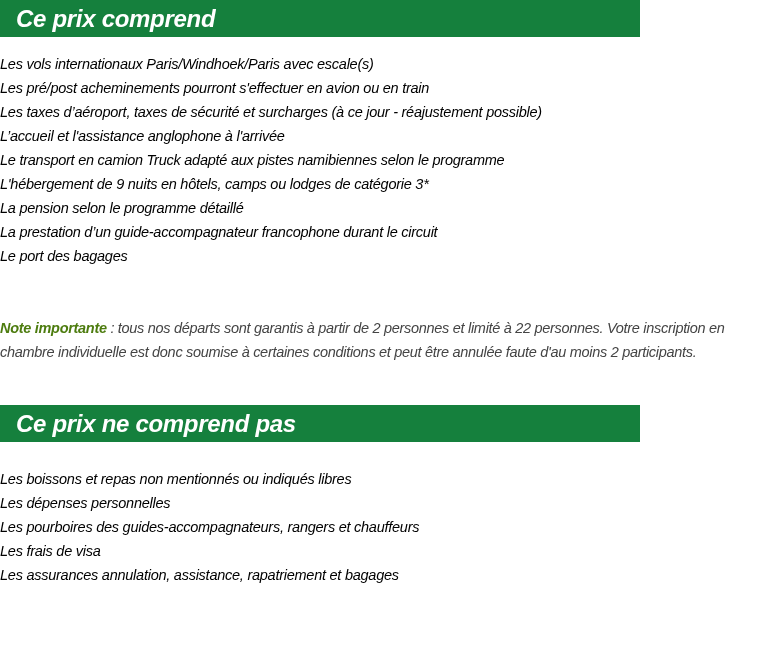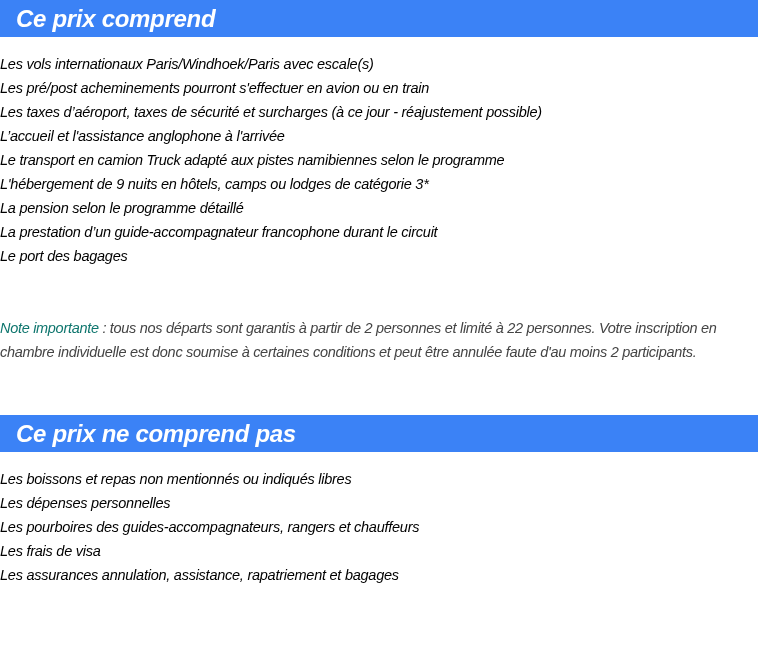--- a/index.html
+++ b/index.html
@@ -11,23 +11,23 @@
       width: 758px;
       height: 652px;
       overflow: hidden;
       position: relative;
       font-family: "Liberation Sans", "DejaVu Sans", sans-serif;
       color: #3a3a3a;
     }
     .section-header {
       position: absolute;
       left: 0;
-      width: 758px;
+      width: 640px;
       height: 37px;
-      background: #3b82f6;
+      background: #15803d;
       box-sizing: border-box;
       padding-left: 16px;
     }
     .section-header h2 {
       margin: 0;
       font-size: 24px;
       line-height: 37px;
       font-weight: bold;
       font-style: italic;
       color: #ffffff;
@@ -54,26 +54,26 @@
       top: 316px;
       width: 755px;
       margin: 0;
       font-size: 14.5px;
       line-height: 24px;
       font-style: italic;
       color: #444444;
       letter-spacing: -0.3px;
     }
     .note strong {
-      font-weight: normal;
-      color: #0f766e;
+      font-weight: bold;
+      color: #4d7c0f;
     }
     #header-1 { top: 0; }
     #list-1 { top: 52px; }
-    #header-2 { top: 415px; }
+    #header-2 { top: 405px; }
     #list-2 { top: 467px; }
   </style>
 </head>
 <body>
 
 <div class="section-header" id="header-1">
   <h2>Ce prix comprend</h2>
 </div>
 
 <ul class="list" id="list-1">

